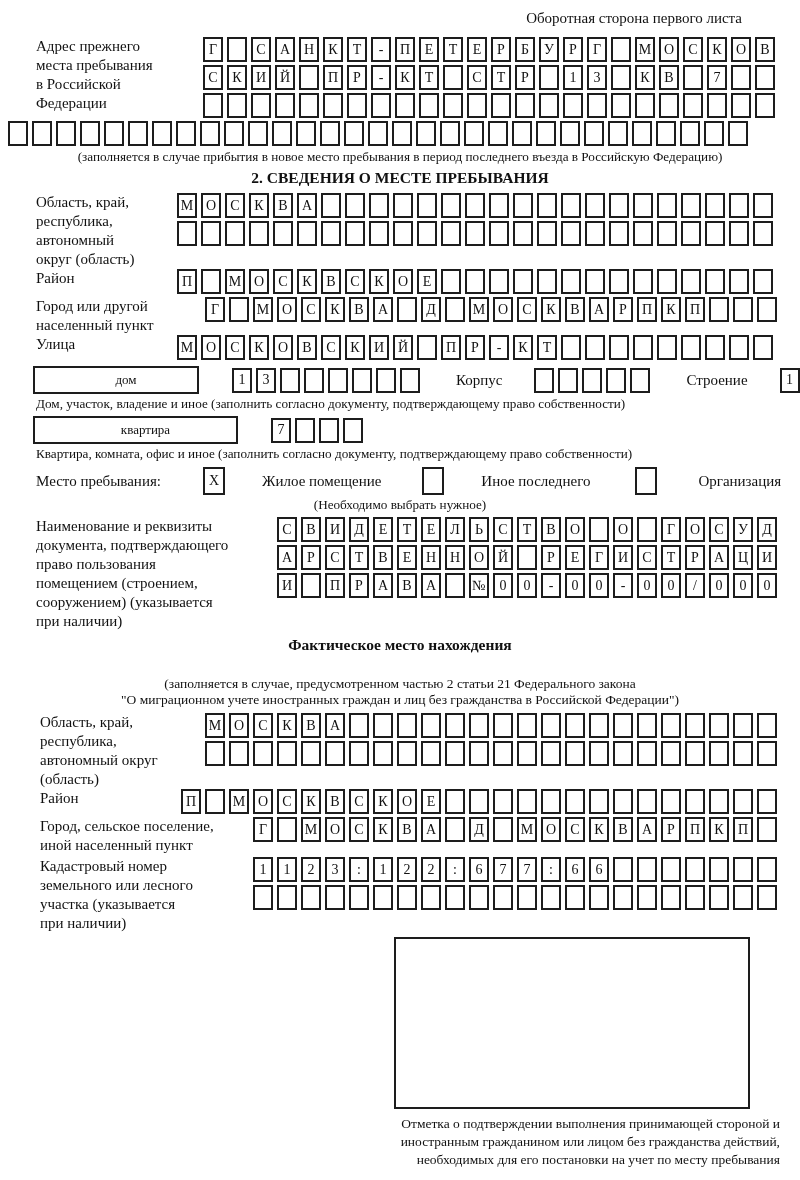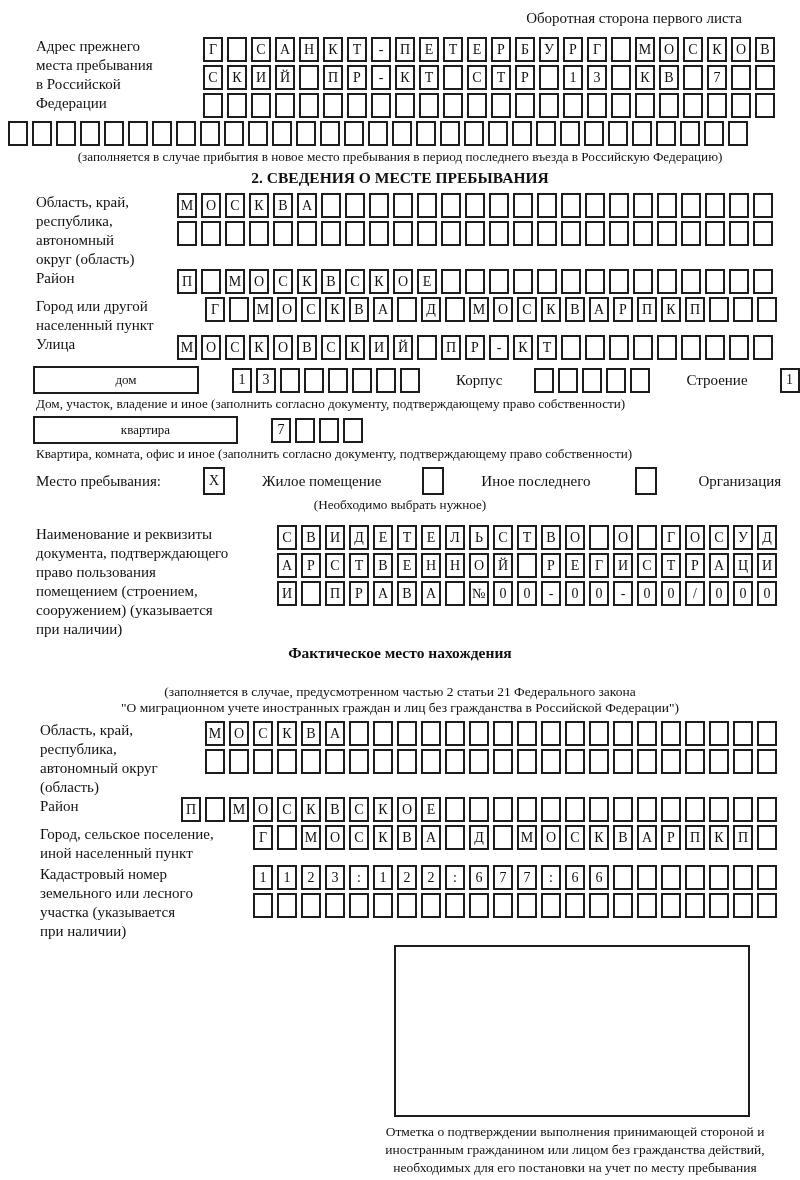--- a/index.html
+++ b/index.html
@@ -357,21 +357,21 @@
         <span class="cell"></span>
       </div>
     <div style="font-size:15px;margin-right:20px">Иное последнего</div>
     <div class="boxrow cbrow" style="margin:0 12px 0 0">
         <span class="cell"></span>
       </div>
     <div style="font-size:15px">Организация</div>
   </div>
   <div class="note" style="text-align:center;margin-top:2px">(Необходимо выбрать нужное)</div>
 
-  <div class="frow" style="margin:12px 0 0 36px">
+  <div class="frow" style="margin:4px 0 0 36px">
     <div class="flabel" style="width:216px">Наименование и реквизиты
 документа, подтверждающего
 право пользования
 помещением (строением,
 сооружением) (указывается
 при наличии)</div>
     <div>
       <div class="boxrow">
           <span class="cell">С</span>
           <span class="cell">В</span>
@@ -620,15 +620,15 @@
           <span class="cell"></span>
           <span class="cell"></span>
           <span class="cell"></span>
           <span class="cell"></span>
           <span class="cell"></span>
         </div>
     </div>
   </div>
 
   <div class="stamp" style="width:356px;height:172px;margin:4px 0 0 394px"></div>
-  <div class="note" style="width:410px;margin:6px 0 0 370px;text-align:center;font-size:13.5px;line-height:18px">Отметка о подтверждении выполнения принимающей стороной и иностранным гражданином или лицом без гражданства действий, необходимых для его постановки на учет по месту пребывания</div>
+  <div class="note" style="width:410px;margin:6px 0 0 370px;text-align:right;font-size:13.5px;line-height:18px">Отметка о подтверждении выполнения принимающей стороной и иностранным гражданином или лицом без гражданства действий, необходимых для его постановки на учет по месту пребывания</div>
 
 </div>
 
 </body></html>

